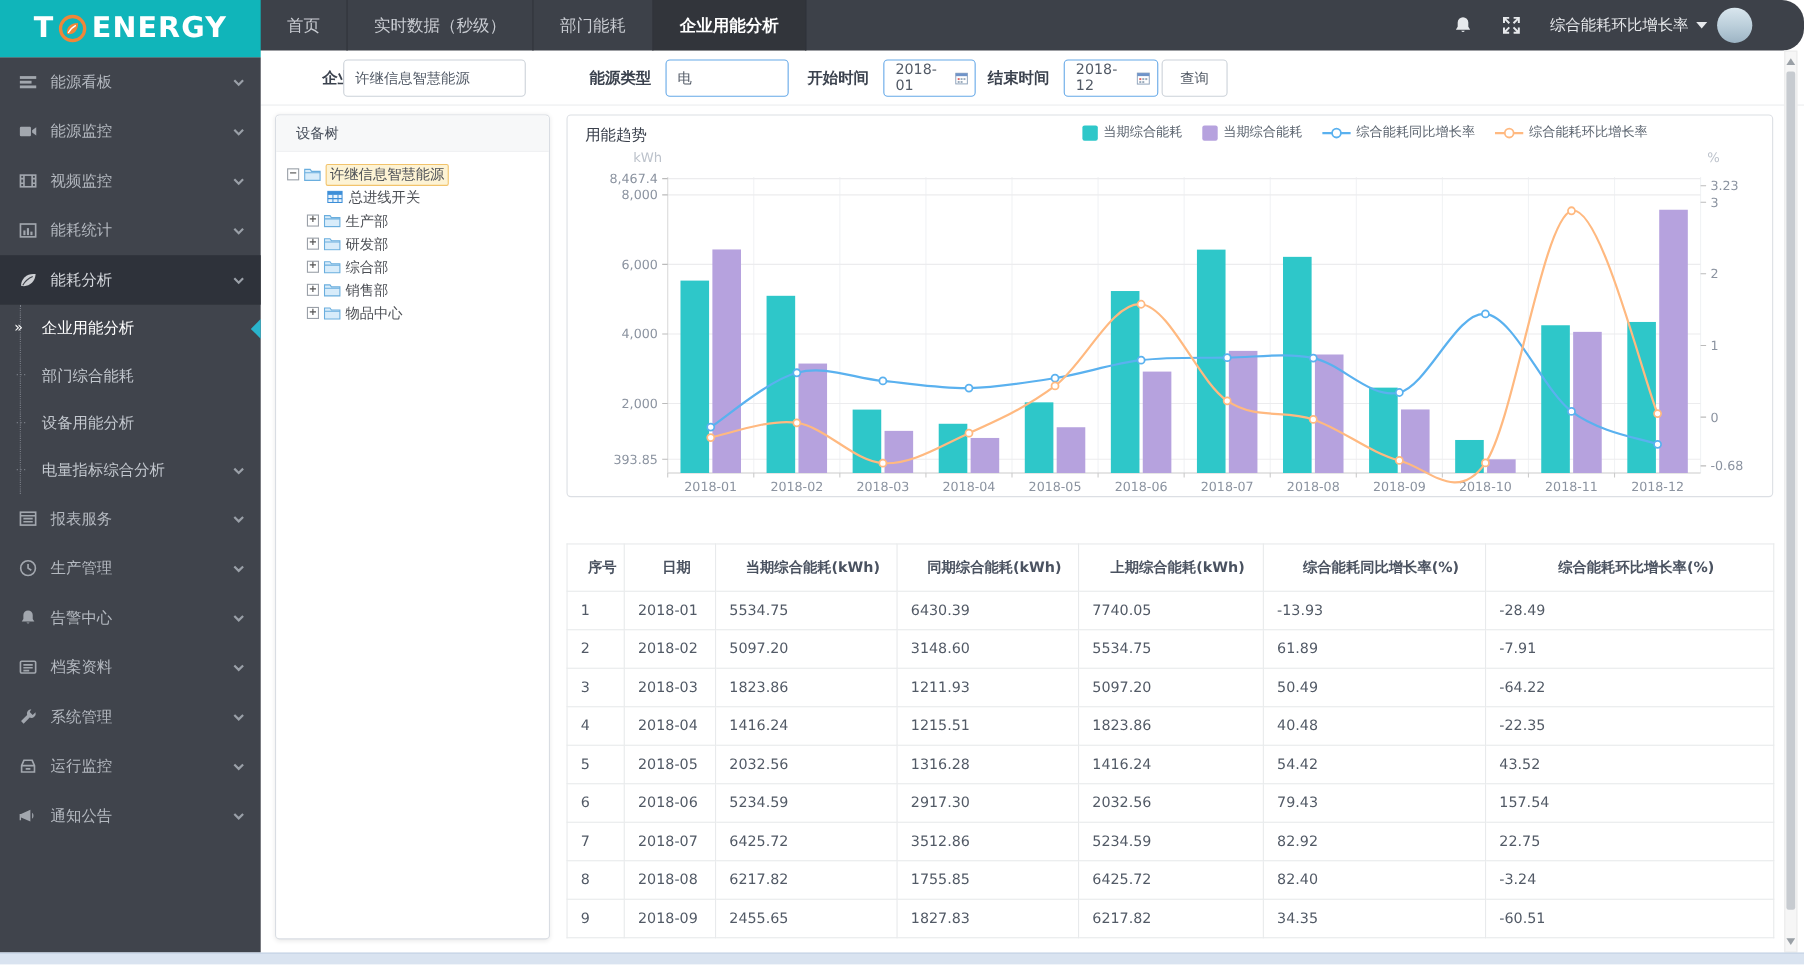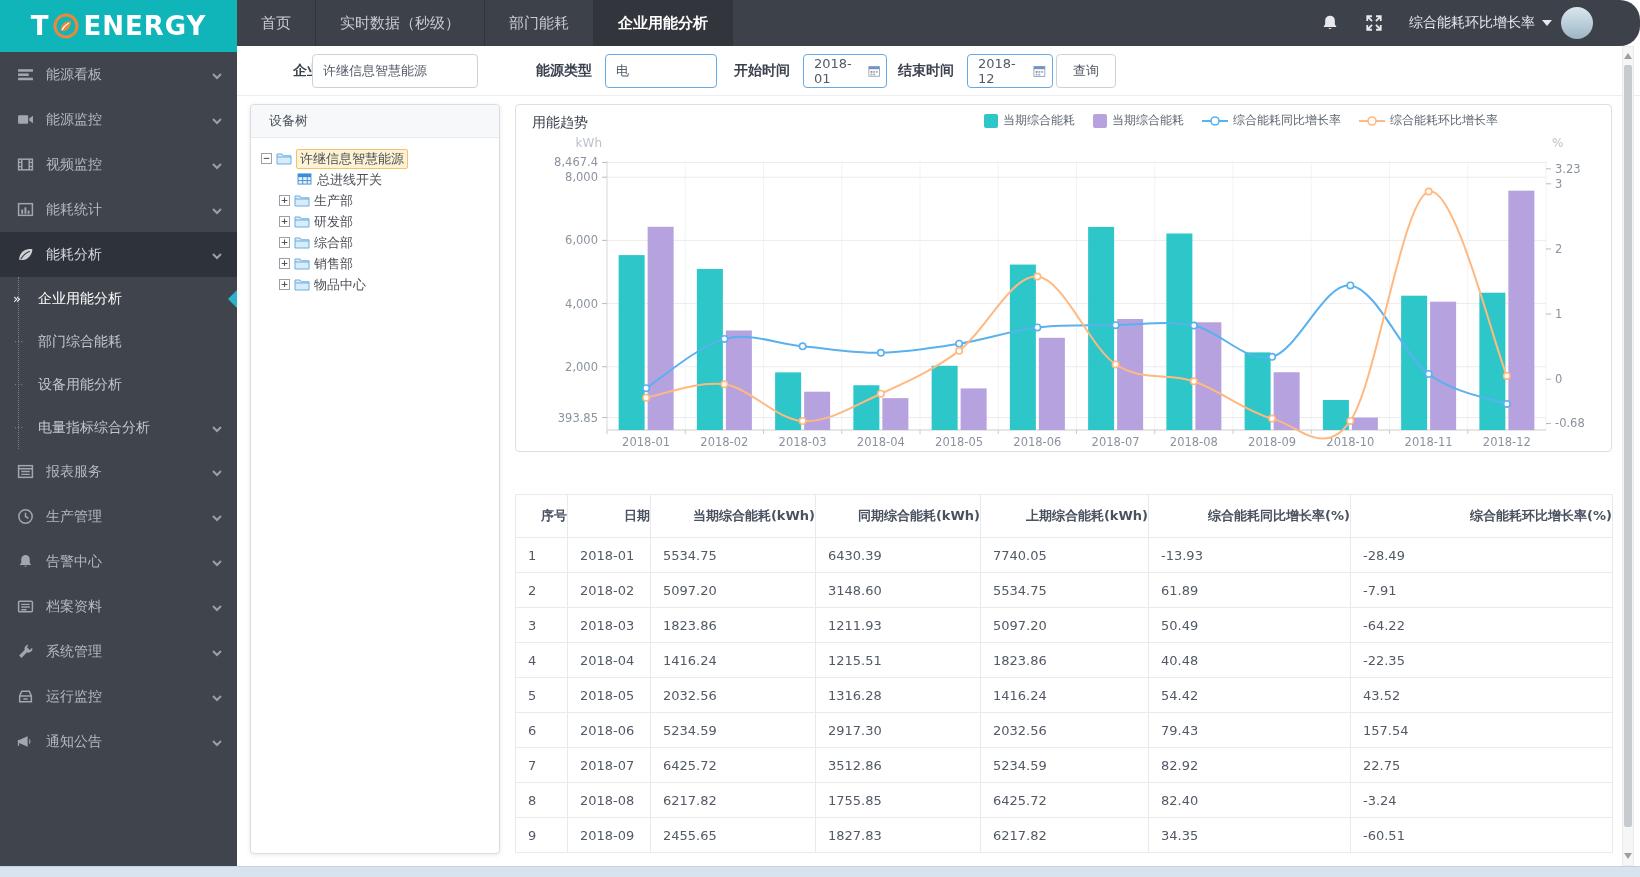--- a/index.html
+++ b/index.html
@@ -69,21 +69,21 @@
   
   .chart-card { position:absolute; left:515px; top:104px; width:1097px; height:348px; background:#fff; border:1px solid #dcdfe4; border-radius:4px; }
   .chart-title { position:absolute; left:16px; top:9px; font-size:14px; font-weight:normal; color:#3a404c; }
   .legend { position:absolute; left:468px; top:7px; display:flex; align-items:center; gap:18px; }
   .lg-item { display:flex; align-items:center; gap:5px; font-size:12px; color:#5c6570; cursor:pointer; }
   .lg-sq { width:14px; height:14px; border-radius:2px; }
   #chart-svg { position:absolute; left:0; top:0; }
 
   
   .data-table { position:absolute; left:515px; top:494px; border-collapse:collapse; table-layout:fixed; background:#fff; }
-  .data-table th { height:43px; font-size:13px; color:#4a5260; font-weight:bold; text-align:right; padding-left:12px;
+  .data-table th { height:43px; font-size:13px; color:#4a5260; font-weight:bold; text-align:center; padding-left:12px;
                    border:1px solid #e8eaec; background:#fff; }
   .data-table td { height:35px; font-size:13px; color:#525a66; text-align:left; padding-left:12px; border:1px solid #e8eaec; }
 
   
   .vscroll { position:absolute; right:6px; top:46px; width:12px; height:820px; background:#f6f6f6; border:1px solid #ebebeb; z-index:50; }
   .vs-arrow { position:absolute; left:0; width:10px; height:14px; display:flex; align-items:center; justify-content:center; cursor:pointer; }
   .vs-arrow.up { top:2px; } .vs-arrow.down { bottom:2px; }
   .tri-up { width:0; height:0; border-left:4px solid transparent; border-right:4px solid transparent; border-bottom:6px solid #9aa0a6; }
   .tri-down { width:0; height:0; border-left:4px solid transparent; border-right:4px solid transparent; border-top:6px solid #9aa0a6; }
   .vs-thumb { position:absolute; left:1px; top:18px; width:8px; height:762px; background:#c7cbd0; border-radius:2px; cursor:pointer; }

